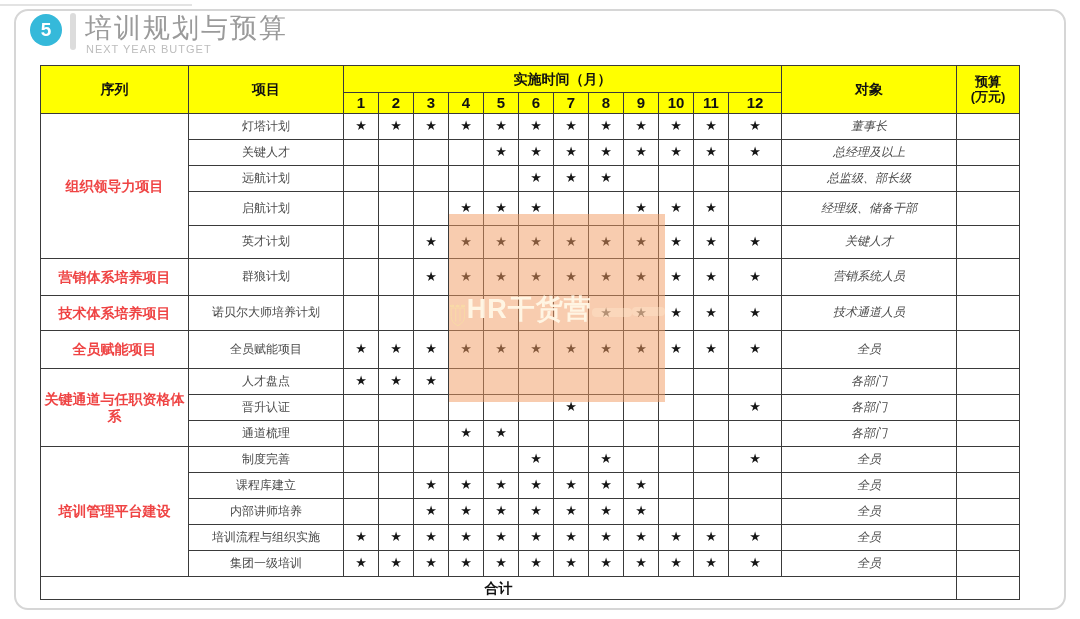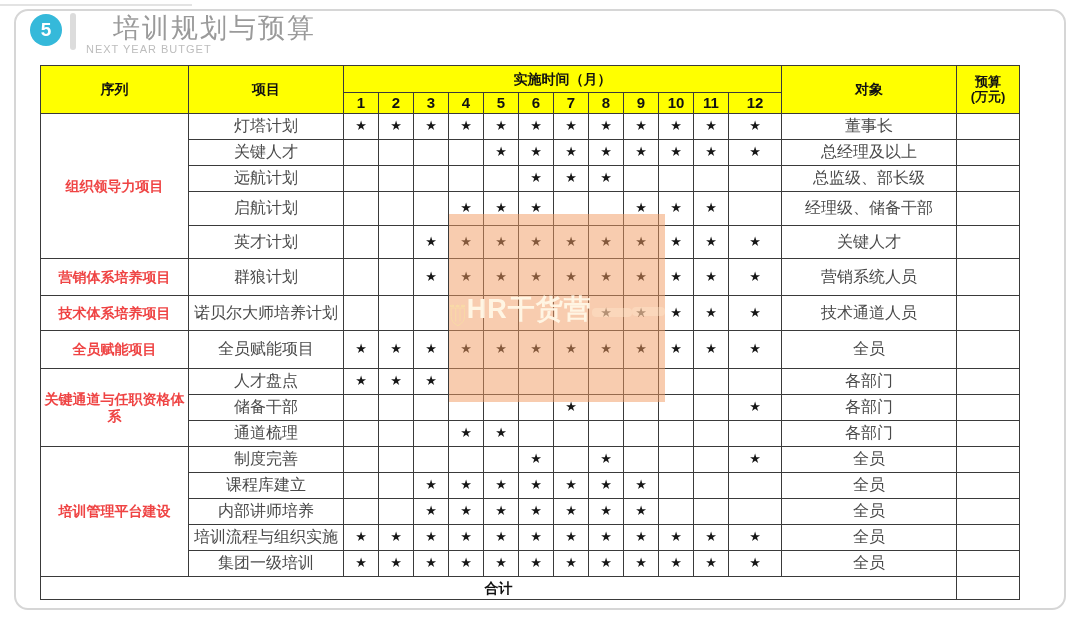--- a/index.html
+++ b/index.html
@@ -8,34 +8,34 @@
     font-family:"Liberation Sans","DejaVu Sans",sans-serif; overflow:hidden;
   }
   .topline { position:absolute; left:0; top:4px; width:192px; height:2px; background:#e3e3e3; }
   .frame { position:absolute; left:14px; top:9px; right:14px; bottom:9px;
            border:2px solid #d6d6d6; border-radius:14px; }
   .badge { position:absolute; left:30px; top:14px; width:32px; height:32px; border-radius:50%;
            background:#35b9da; color:#fff; font-weight:bold; font-size:19px;
            display:flex; align-items:center; justify-content:center; }
   .vbar  { position:absolute; left:70px; top:13px; width:6px; height:37px;
            background:#dcdcdc; border-radius:3px; }
-  .title    { position:absolute; left:85px; top:10px; font-size:27px; color:#9a9a9a; letter-spacing:2px;margin-left:28px; }
+  .title    { position:absolute; left:85px; top:10px; font-size:27px; color:#9a9a9a; letter-spacing:2px; }
   .subtitle { position:absolute; left:86px; top:43px; font-size:11px; color:#bdbdbd; letter-spacing:1px; }
 
   table.plan { position:absolute; left:40px; top:65px; width:976px;
                border-collapse:collapse; table-layout:fixed; }
   .plan td, .plan th { border:1px solid #3a3a3a; padding:0 2px; text-align:center;
                        overflow:hidden; line-height:1.15; }
   .plan thead th { background:#ffff00; color:#111; font-size:14px; font-weight:bold; }
   .plan tr.hrow1 th { height:26px; }
   .plan tr.months th { height:20px; font-size:15px; }
   .plan th.budget { font-size:13px; }
   td.group   { font-weight:bold; color:#ef4444; font-size:14px; }
-  td.project { font-size:16px; color:#4a4a4a; }
-  td.target  { font-size:16px; color:#4a4a4a; }
+  td.project { font-size:12px; color:#4a4a4a; }
+  td.target  { font-size:12px; color:#4a4a4a;font-style:italic; }
   td.star    { font-size:13px; color:#161616; }
   tr.total-row td { font-weight:bold; font-size:14px; color:#111; height:22px; }
 
   .watermark { position:absolute; left:449px; top:214px; width:216px; height:188px;
                background:rgba(242,153,96,0.5); pointer-events:none;
                display:flex; flex-direction:row; align-items:center; }
   .wm-shield { margin-top:14px; }
   .wm-text { margin-top:2px; font-size:27px; font-weight:bold;
              color:rgba(255,247,230,0.95); letter-spacing:1px; white-space:nowrap; }
   .wm-bar { height:9px; border-radius:4px; background:rgba(255,233,205,0.4); }
@@ -248,21 +248,21 @@
         <td class="star"></td>
         <td class="star"></td>
         <td class="star"></td>
         <td class="star"></td>
         <td class="star"></td>
         <td class="star"></td>
         <td class="target">各部门</td>
         <td></td>
       </tr>
       <tr style="height: 26px;">
-        <td class="project">储备干部</td>
+        <td class="project">晋升认证</td>
         <td class="star"></td>
         <td class="star"></td>
         <td class="star"></td>
         <td class="star"></td>
         <td class="star"></td>
         <td class="star"></td>
         <td class="star">★</td>
         <td class="star"></td>
         <td class="star"></td>
         <td class="star"></td>

